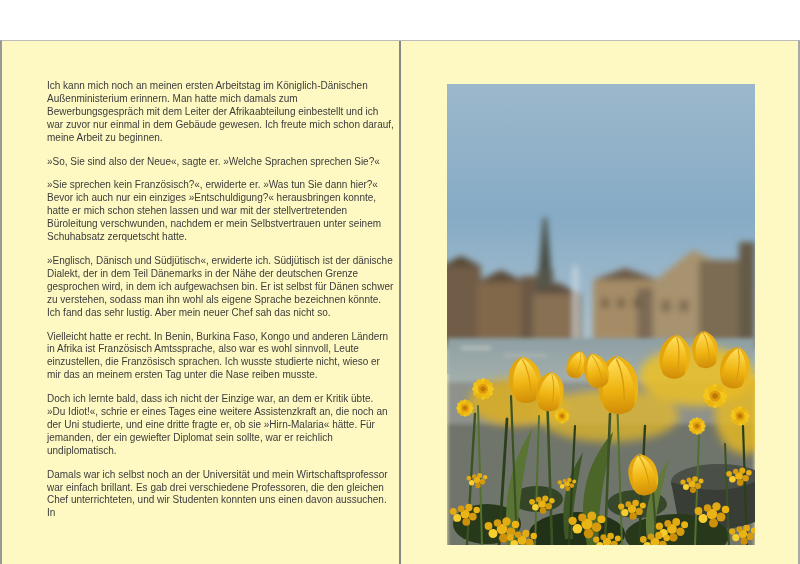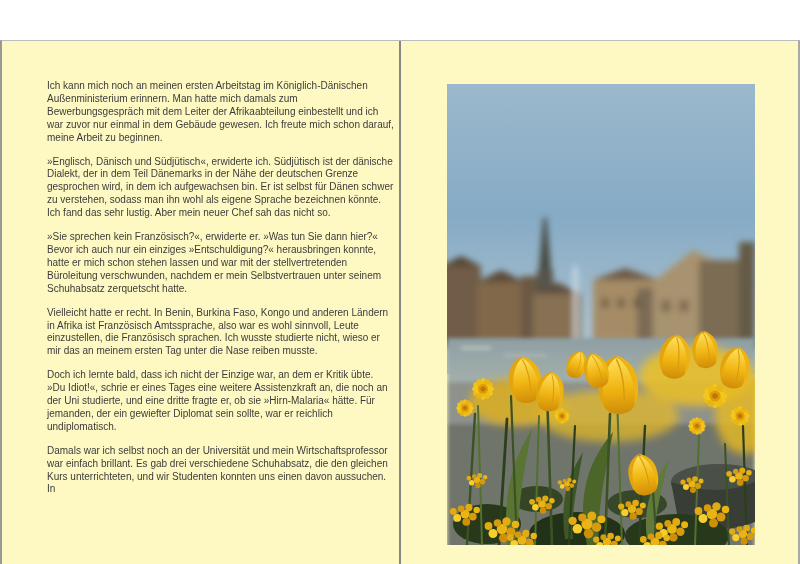--- a/index.html
+++ b/index.html
@@ -35,25 +35,26 @@
   }
 </style>
 </head>
 <body>
 
 <div class="spread">
 
   <div>
     <div class="text-block">
       <p>Ich kann mich noch an meinen ersten Arbeitstag im Königlich-Dänischen Außenministerium erinnern. Man hatte mich damals zum Bewerbungsgespräch mit dem Leiter der Afrikaabteilung einbestellt und ich war zuvor nur einmal in dem Gebäude gewesen. Ich freute mich schon darauf, meine Arbeit zu beginnen.</p>
+      <p>»So, Sie sind also der Neue«, sagte er. »Welche Sprachen sprechen Sie?«</p>
+      <p>»Sie sprechen kein Französisch?«, erwiderte er. »Was tun Sie dann hier?« Bevor ich auch nur ein einziges »Entschuldigung?« herausbringen konnte, hatte er mich schon stehen lassen und war mit der stellvertretenden Büroleitung verschwunden, nachdem er mein Selbstvertrauen unter seinem Schuhabsatz zerquetscht hatte.</p>
       <p>»Englisch, Dänisch und Südjütisch«, erwiderte ich. Südjütisch ist der dänische Dialekt, der in dem Teil Dänemarks in der Nähe der deutschen Grenze gesprochen wird, in dem ich aufgewachsen bin. Er ist selbst für Dänen schwer zu verstehen, sodass man ihn wohl als eigene Sprache bezeichnen könnte.  Ich fand das sehr lustig. Aber mein neuer Chef sah das nicht so.</p>
-      <p>»Sie sprechen kein Französisch?«, erwiderte er. »Was tun Sie dann hier?« Bevor ich auch nur ein einziges »Entschuldigung?« herausbringen konnte, hatte er mich schon stehen lassen und war mit der stellvertretenden Büroleitung verschwunden, nachdem er mein Selbstvertrauen unter seinem Schuhabsatz zerquetscht hatte.</p>
       <p>Vielleicht hatte er recht. In Benin, Burkina Faso, Kongo und anderen Ländern in Afrika ist Französisch Amtssprache, also war es wohl sinnvoll, Leute einzustellen, die Französisch sprachen. Ich wusste studierte nicht, wieso er mir das an meinem ersten Tag unter die Nase reiben musste.</p>
       <p>Doch ich lernte bald, dass ich nicht der Einzige war, an dem er Kritik übte. »Du Idiot!«, schrie er eines Tages eine weitere Assistenzkraft an, die noch an der Uni studierte, und eine dritte fragte er, ob sie »Hirn-Malaria« hätte. Für jemanden, der ein gewiefter Diplomat sein sollte, war er reichlich undiplomatisch.</p>
-      <p>Damals war ich selbst noch an der Universität und mein Wirtschaftsprofessor war einfach brillant. Es gab drei verschiedene Schuhabsatz, die den gleichen Kurs unterrichteten, und wir Studenten konnten uns einen davon aussuchen. In</p>
+      <p>Damals war ich selbst noch an der Universität und mein Wirtschaftsprofessor war einfach brillant. Es gab drei verschiedene Professoren, die den gleichen Chef unterrichteten, und wir Studenten konnten uns einen davon aussuchen. In</p>
     </div>
     <div class="page-num left">6</div>
   </div>
 
   <div class="seam"></div>
 
   <div>
     <svg class="photo" viewBox="0 0 308 461" xmlns="http://www.w3.org/2000/svg">
       <defs>
         <linearGradient id="skyGrad" x1="0" y1="0" x2="0" y2="1">

